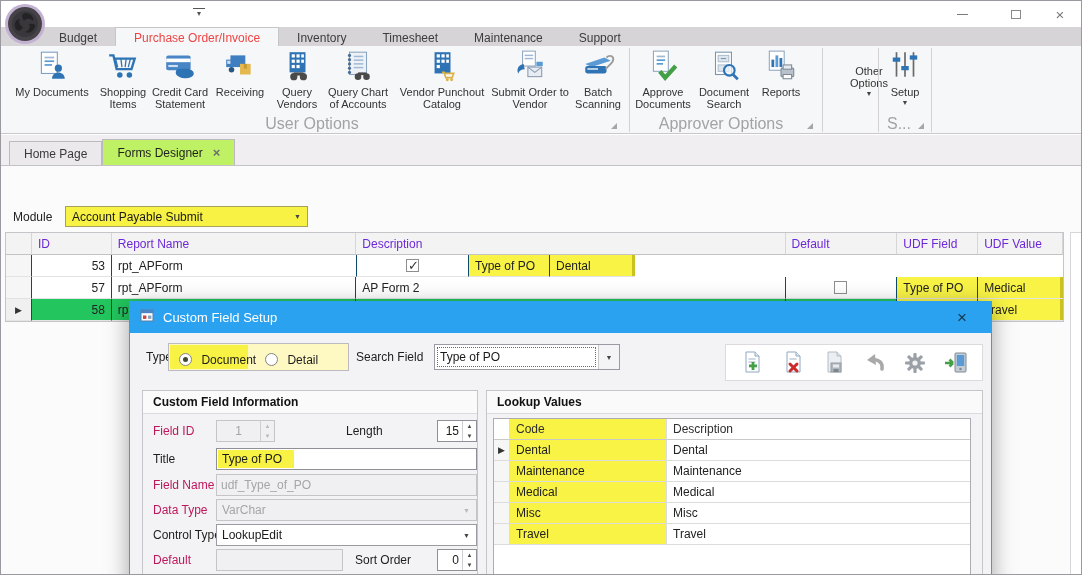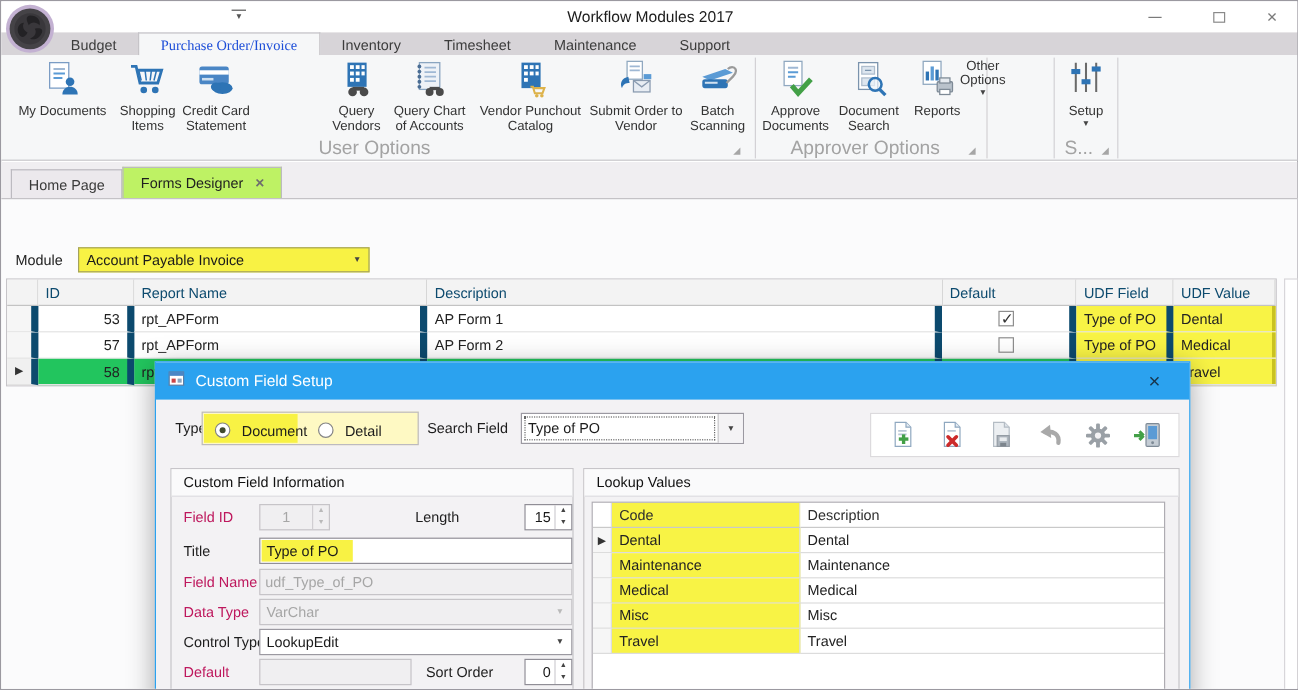--- a/index.html
+++ b/index.html
@@ -13,21 +13,21 @@
   .logo{position:absolute;left:3px;top:2px;width:42px;height:42px;z-index:30;}
   .qat{position:absolute;left:192px;top:7px;width:12px;text-align:center;color:#555;font-size:8px;line-height:8px;border-top:1px solid #555;padding-top:1px;cursor:pointer;}
   .winbtn{position:absolute;top:4px;width:34px;height:18px;display:flex;align-items:center;justify-content:center;color:#7a7a7a;}
   .wb-min{left:944px;} .wb-max{left:998px;} .wb-close{left:1042px;font-size:15px;}
   .wb-min i{display:block;width:11px;height:0;border-top:1px solid #7a7a7a;}
   .wb-max i{display:block;width:10px;height:9px;border:1px solid #8a8a8a;}
 
   
   .tabstrip{position:absolute;left:0;top:26px;width:1082px;height:19px;background:#d7d4d8;display:flex;align-items:stretch;padding-left:40px;}
   .rtab{font-size:12px;color:#3c3c3c;padding:2px 18px 0;display:flex;align-items:center;cursor:pointer;}
-  .rtab.active{background:#f6f7f8;border:1px solid #c6c4c8;border-bottom:none;color:#1d4ed8;font-family:Liberation Serif, serif;}
+  .rtab.active{background:#f6f7f8;border:1px solid #c6c4c8;border-bottom:none;color:#ef4444;}
 
   
   .ribbon{position:absolute;left:0;top:45px;width:1082px;height:88px;background:#f6f7f8;border-bottom:1px solid #c9c7cb;}
   .rbtn{position:absolute;top:3px;height:68px;display:flex;flex-direction:column;align-items:center;justify-content:flex-start;gap:1px;font-size:11px;line-height:12px;color:#333;text-align:center;cursor:pointer;}
   .rbtn svg{flex:0 0 auto;}
   .rsep{position:absolute;top:2px;height:84px;width:1px;background:#d3d1d5;}
   .glabel{position:absolute;top:70px;height:16px;font-size:16px;color:#a3a3a3;text-align:center;display:flex;align-items:center;justify-content:center;}
   .launcher{position:absolute;top:77px;width:0;height:0;border-left:6px solid transparent;border-bottom:6px solid #a6a6a6;cursor:pointer;}
   .ddarrow{font-size:7px;color:#444;line-height:7px;}
   .rbtn .two{white-space:pre-line;}
@@ -41,22 +41,22 @@
   .panel{position:absolute;left:0;top:30px;width:1082px;height:411px;background:#fbfbfc;border-top:1px solid #c4c2c6;}
 
   
   .module-label{position:absolute;left:12px;top:44px;font-size:12px;color:#222;}
   .module-dd{position:absolute;left:64px;top:40px;width:243px;height:21px;background:#f8f244;border:1px solid #a4a25c;display:flex;align-items:center;padding:0 6px;font-size:12px;color:#1a1a1a;cursor:pointer;}
   .module-dd .ddarrow{margin-left:auto;}
 
   
   .grid{position:absolute;left:4px;top:66px;width:1059px;border:1px solid #c6c4c8;background:#fff;font-size:12px;color:#222;}
   .grow{display:flex;height:22px;align-items:stretch;}
-  .gcell{border-right:6px solid #0c4a6e;border-bottom:1px solid #e3e3e3;display:flex;align-items:center;padding:0 6px;overflow:hidden;white-space:nowrap;}
-  .ghead .gcell{background:#f3f3f3;border-right:1px solid #d6d6d6;border-bottom:1px solid #c3c3c3;color:#0c4a6e;}
+  .gcell{border-right:1px solid #0c4a6e;border-bottom:1px solid #e3e3e3;display:flex;align-items:center;padding:0 6px;overflow:hidden;white-space:nowrap;}
+  .ghead .gcell{background:#f3f3f3;border-right:1px solid #d6d6d6;border-bottom:1px solid #c3c3c3;color:#6d28d9;}
   .c-ind{width:26px;justify-content:center;background:#f6f6f6;padding:0;}
   .c-id{width:80px;justify-content:flex-end;}
   .ghead .c-id{justify-content:flex-start;}
   .c-rn{width:245px;}
   .c-ds{width:430px;}
   .c-df{width:112px;justify-content:center;}
   .c-uf{width:81px;}
   .c-uv{width:85px;border-right:none;}
   .sel-row .gcell{background:#22c55e;}
   .sel-row .c-ind{background:#f0f0f0;}
@@ -81,21 +81,21 @@
   .radio{display:inline-block;width:13px;height:13px;border-radius:50%;border:1px solid #848484;background:#fff;position:relative;vertical-align:-2px;}
   .radio.sel::after{content:"";position:absolute;left:3px;top:3px;width:5px;height:5px;border-radius:50%;background:#3f4a2e;}
   .combo{background:#fff;border:1px solid #9b99a1;display:flex;align-items:center;font-size:12px;color:#1a1a1a;}
   .combo .txt{flex:1;padding:0 5px;outline:1px dotted #666;outline-offset:-3px;height:100%;display:flex;align-items:center;}
   .combo .btn{width:21px;align-self:stretch;border-left:1px solid #c9c7cb;background:#f4f3f5;display:flex;align-items:center;justify-content:center;cursor:pointer;}
   .combo.dis{background:#f0eff1;border-color:#c6c4c8;color:#a6a6a6;}
   .dlg-toolbar{position:absolute;left:595px;top:42px;width:258px;height:37px;background:#fff;border:1px solid #dcdadd;display:flex;align-items:center;justify-content:space-around;padding:0 6px;}
   .tbtn{cursor:pointer;display:flex;align-items:center;justify-content:center;width:34px;height:30px;}
 
   .groupbox{position:absolute;background:#f3f2f4;border:1px solid #c7c5c9;}
-  .gb-head{height:23px;background:#fafafb;border-bottom:1px solid #dddbe0;display:flex;align-items:center;padding:0 10px;font-size:12px;font-weight:normal;color:#111;}
+  .gb-head{height:23px;background:#fafafb;border-bottom:1px solid #dddbe0;display:flex;align-items:center;padding:0 10px;font-size:12px;font-weight:bold;color:#111;}
 
   .field-input{position:absolute;background:#fff;border:1px solid #908e96;font-size:12px;color:#1a1a1a;display:flex;align-items:center;padding:0 4px;}
   .field-input.dis{background:#f0eff1;border-color:#c6c4c8;color:#a6a6a6;}
   .spin{position:absolute;border:1px solid #908e96;background:#fff;display:flex;font-size:12px;color:#1a1a1a;}
   .spin.dis{border-color:#c6c4c8;background:#f0eff1;color:#a6a6a6;}
   .spin .val{flex:1;display:flex;align-items:center;justify-content:flex-end;padding:0 3px;}
   .spin.dis .val{justify-content:center;}
   .spin .arrows{width:14px;display:flex;flex-direction:column;border-left:1px solid #d0ced2;}
   .spin .arrows span{flex:1;display:flex;align-items:center;justify-content:center;font-size:6px;color:#444;cursor:pointer;}
   .spin.dis .arrows span{color:#b9b9b9;cursor:default;}
@@ -108,23 +108,20 @@
   .l-ind{width:16px;padding:0;justify-content:center;background:#f6f6f6;}
   .l-code{width:157px;}
   .l-desc{width:303px;border-right:none;}
   .lhead .lcell{background:#fff;border-bottom:1px solid #c9c9c9;color:#2e2e2e;}
 </style>
 </head>
 <body>
 
 <div id="screen">
 
-  <div class="titlebar">
-    <div class="win-title">Workflow Modules 2017</div>
-  </div>
   <div class="logo">
     <svg width="42" height="42" viewBox="0 0 42 42">
       <circle cx="21" cy="21" r="20" fill="#c3b1d2"></circle>
       <circle cx="21" cy="21" r="17" fill="#454347"></circle>
       <circle cx="21" cy="21" r="13" fill="#39373b"></circle>
       <path d="M21 10c6 0 9 4 8 8-3-3-7-3-9 0-2-4-3-7 1-8z" fill="#232225"></path>
       <path d="M31 24c-2 5-7 7-10 5 4-1 6-5 4-8 4-1 7 0 6 3z" fill="#232225"></path>
       <path d="M12 26c-3-5 0-10 4-10-2 3 0 7 3 8-2 4-5 5-7 2z" fill="#232225"></path>
     </svg>
   </div>
@@ -176,20 +173,31 @@
       <span><svg width="34" height="34" viewBox="0 0 32 32">
             <rect x="3" y="6" width="23" height="14" rx="2" fill="#4a86c5"></rect>
             <rect x="3" y="9" width="23" height="3.4" fill="#fff"></rect>
             <rect x="5" y="15" width="9" height="2" fill="#cfe0f0"></rect>
             <ellipse cx="21" cy="23" rx="8" ry="4.6" fill="#2e74b5"></ellipse>
             <ellipse cx="16" cy="22" rx="4" ry="3.4" fill="#2e74b5"></ellipse>
           </svg></span>
       <span class="two">Credit Card Statement</span>
     </div>
 
+    <div class="rbtn" style="left:210px;width:58px;">
+      <span><svg width="34" height="34" viewBox="0 0 32 32">
+            <rect x="7" y="6" width="14" height="11" fill="#3f7fc1"></rect>
+            <rect x="3" y="10" width="5" height="7" fill="#3f7fc1"></rect>
+            <rect x="4" y="11" width="3" height="3" fill="#cfe0f0"></rect>
+            <circle cx="8" cy="19.5" r="2.6" fill="#28567f"></circle>
+            <rect x="16" y="14" width="10" height="10" fill="#e3b84e"></rect>
+            <rect x="19.5" y="14" width="3" height="4.5" fill="#c99b2f"></rect>
+          </svg></span>
+      <span class="two">Receiving</span>
+    </div>
 
     <div class="rbtn" style="left:268px;width:56px;">
       <span><svg width="34" height="34" viewBox="0 0 32 32">
             <rect x="9" y="3" width="15" height="19" fill="#2e74b5"></rect>
             <g fill="#fff">
               <rect x="11" y="5" width="3" height="3"></rect>
               <rect x="15.5" y="5" width="3" height="3"></rect>
               <rect x="20" y="5" width="2.5" height="3"></rect>
               <rect x="11" y="10" width="3" height="3"></rect>
               <rect x="15.5" y="10" width="3" height="3"></rect>
@@ -302,21 +310,21 @@
             <rect x="14.6" y="8.5" width="2.6" height="8.5" fill="#2e74b5"></rect>
             <rect x="16" y="18" width="12" height="8" rx="1" fill="#b9c2cb" stroke="#7e8a96"></rect>
             <rect x="18" y="15" width="8" height="4" fill="#e5eaef" stroke="#7e8a96"></rect>
             <rect x="18" y="24" width="8" height="4" fill="#fff" stroke="#7e8a96"></rect>
           </svg></span>
       <span class="two">Reports</span>
     </div>
 
     <div class="rsep" style="left:821px;"></div>
 
-    <div class="rbtn" style="left:791px;width:54px;padding-bottom:20px;">
+    <div class="rbtn" style="left:841px;width:54px;justify-content:flex-end;padding-bottom:20px;">
       <span class="two">Other Options</span>
       <span class="ddarrow">▼</span>
     </div>
 
     <div class="rsep" style="left:877px;"></div>
 
     <div class="rbtn" style="left:879px;width:50px;">
       <span><svg width="34" height="34" viewBox="0 0 32 32">
             <line x1="8" y1="3" x2="8" y2="26" stroke="#6a6a6a" stroke-width="1.6"></line>
             <line x1="16" y1="3" x2="16" y2="26" stroke="#6a6a6a" stroke-width="1.6"></line>
@@ -346,39 +354,38 @@
         </div>
       <div class="dtab active">
         <span>Forms Designer</span>
         <span class="x">×</span>
       </div>
     </div>
 
     <div class="panel">
       <div class="module-label">Module</div>
       <div class="module-dd">
-        <span>Account Payable Invoice</span>
+        <span>Account Payable Submit</span>
         <span class="ddarrow">▼</span>
       </div>
 
       <div class="grid">
         <div class="grow ghead">
           <div class="gcell c-ind"></div>
           <div class="gcell c-id">ID</div>
           <div class="gcell c-rn">Report Name</div>
           <div class="gcell c-ds">Description</div>
           <div class="gcell c-df" style="justify-content:flex-start;">Default</div>
           <div class="gcell c-uf">UDF Field</div>
           <div class="gcell c-uv">UDF Value</div>
         </div>
         <div class="grow">
           <div class="gcell c-ind"></div>
           <div class="gcell c-id">53</div>
           <div class="gcell c-rn">rpt_APForm</div>
-          <div class="gcell c-ds">AP Form 1</div>
           <div class="gcell c-df">
               <span class="cb ck"></span>
             </div>
           <div class="gcell c-uf ylw">Type of PO</div>
           <div class="gcell c-uv ylw uvedge">Dental</div>
         </div>
         <div class="grow">
           <div class="gcell c-ind"></div>
           <div class="gcell c-id">57</div>
           <div class="gcell c-rn">rpt_APForm</div>

